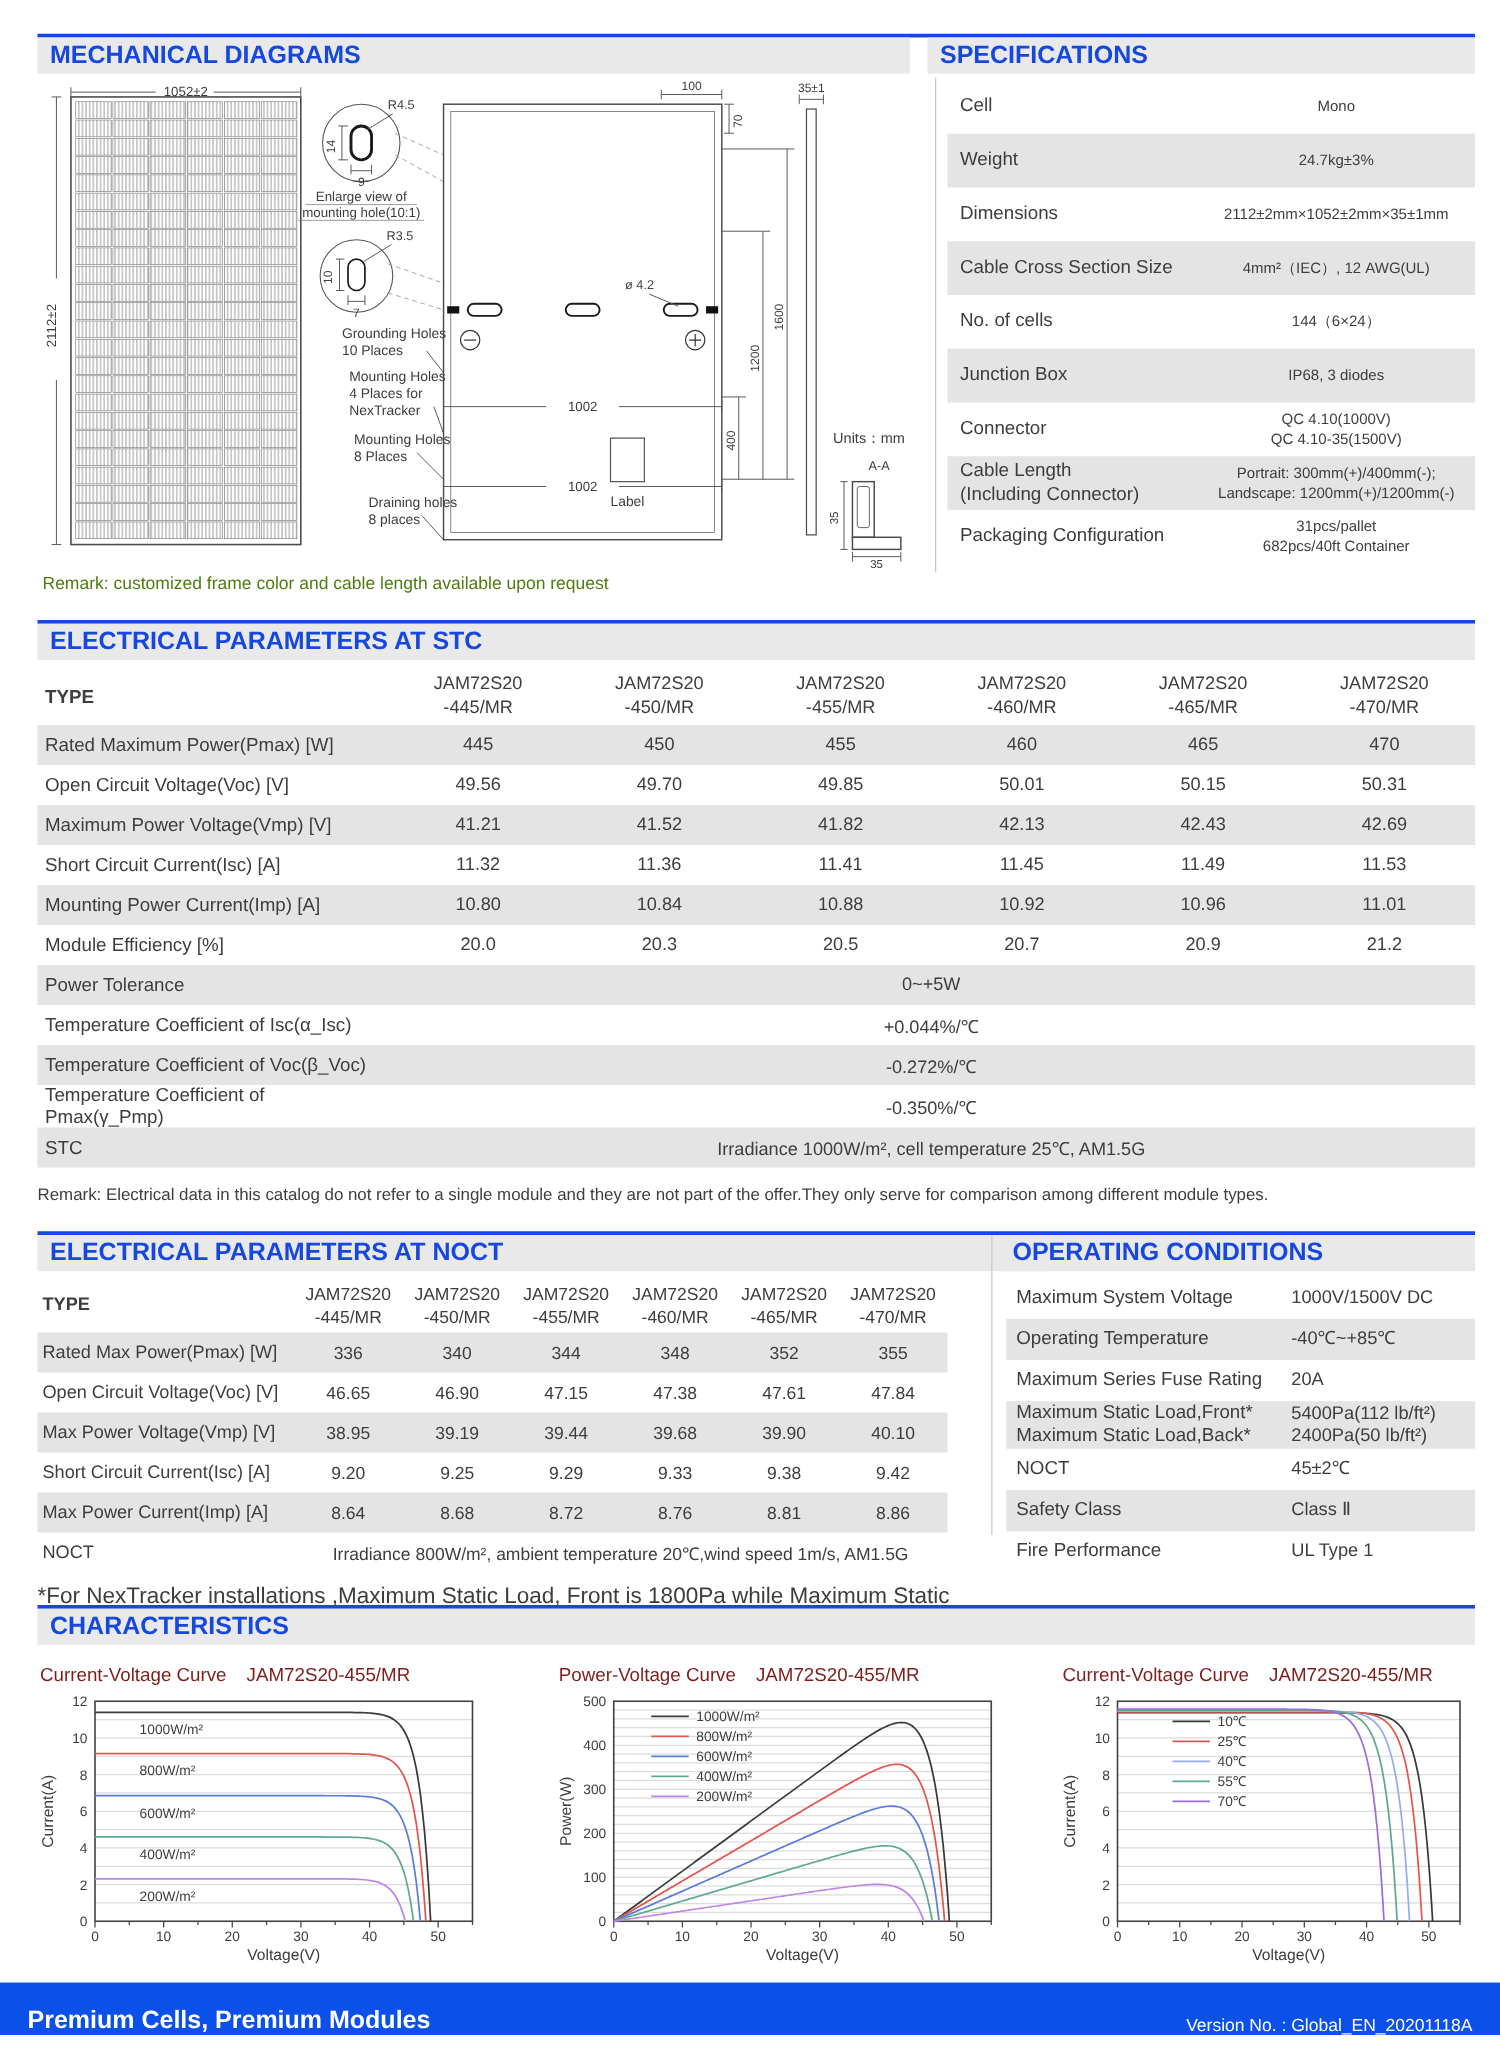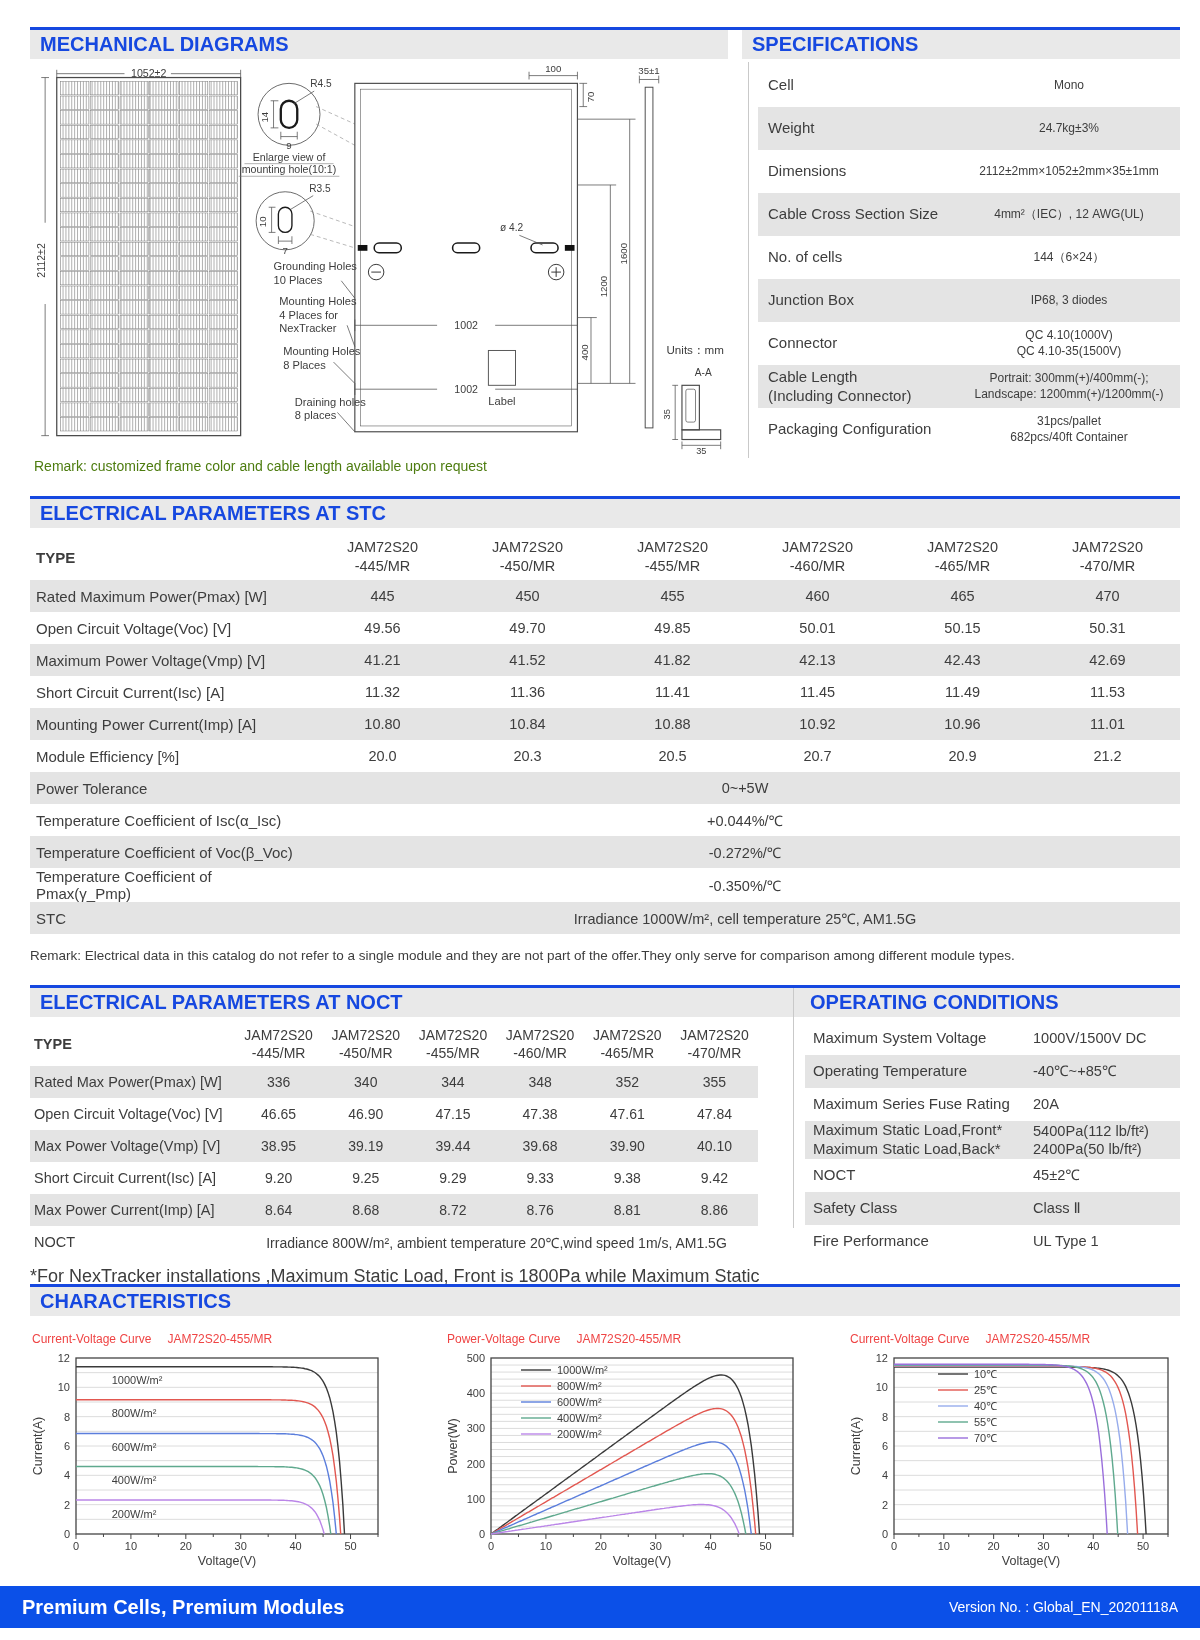--- a/index.html
+++ b/index.html
@@ -32,24 +32,24 @@
   .spec .lab{width:200px;padding-left:10px;line-height:1.25}
   .spec .val{flex:1;text-align:center;line-height:1.3;font-size:12px}
   
   .op .trow{min-height:33px;font-size:15px}
   .op .lab{width:228px;padding-left:8px;line-height:1.25;font-size:15px}
   .op .val{flex:1;text-align:left;line-height:1.25;font-size:14.6px}
   .remark{position:absolute;font-size:13.5px;color:#3d3d3d}
   .remark.light{color:#4d7c0f;font-size:14px}
   .footnote{position:absolute;font-size:18px;color:#3d3d3d}
   .chart{position:absolute}
-  .ctitle{font-size:12px;color:#ef4444;margin:0 0 4px 2px;white-space:nowrap}
+  .ctitle{font-size:15px;color:#7f1d1d;margin:0 0 4px 2px;white-space:nowrap}
   .ctitle .cmodel{margin-left:16px}
   .footer{position:absolute;left:0;top:1586px;width:1200px;height:42px;background:#0B50E8;color:#fff;
-          display:flex;align-items:center;justify-content:space-between;padding:0 22px}
+          display:flex;align-items:flex-end;justify-content:space-between;padding:0 22px}
   .footer .fl{font-weight:bold;font-size:20px}
   .footer .fr{font-size:14px}
   svg text{fill:#3d3d3d}
 </style>
 </head>
 <body>
 
 <div class="page">
 
   <div class="bluerule" style="left:30px;top:27px;width:1150px"></div>

